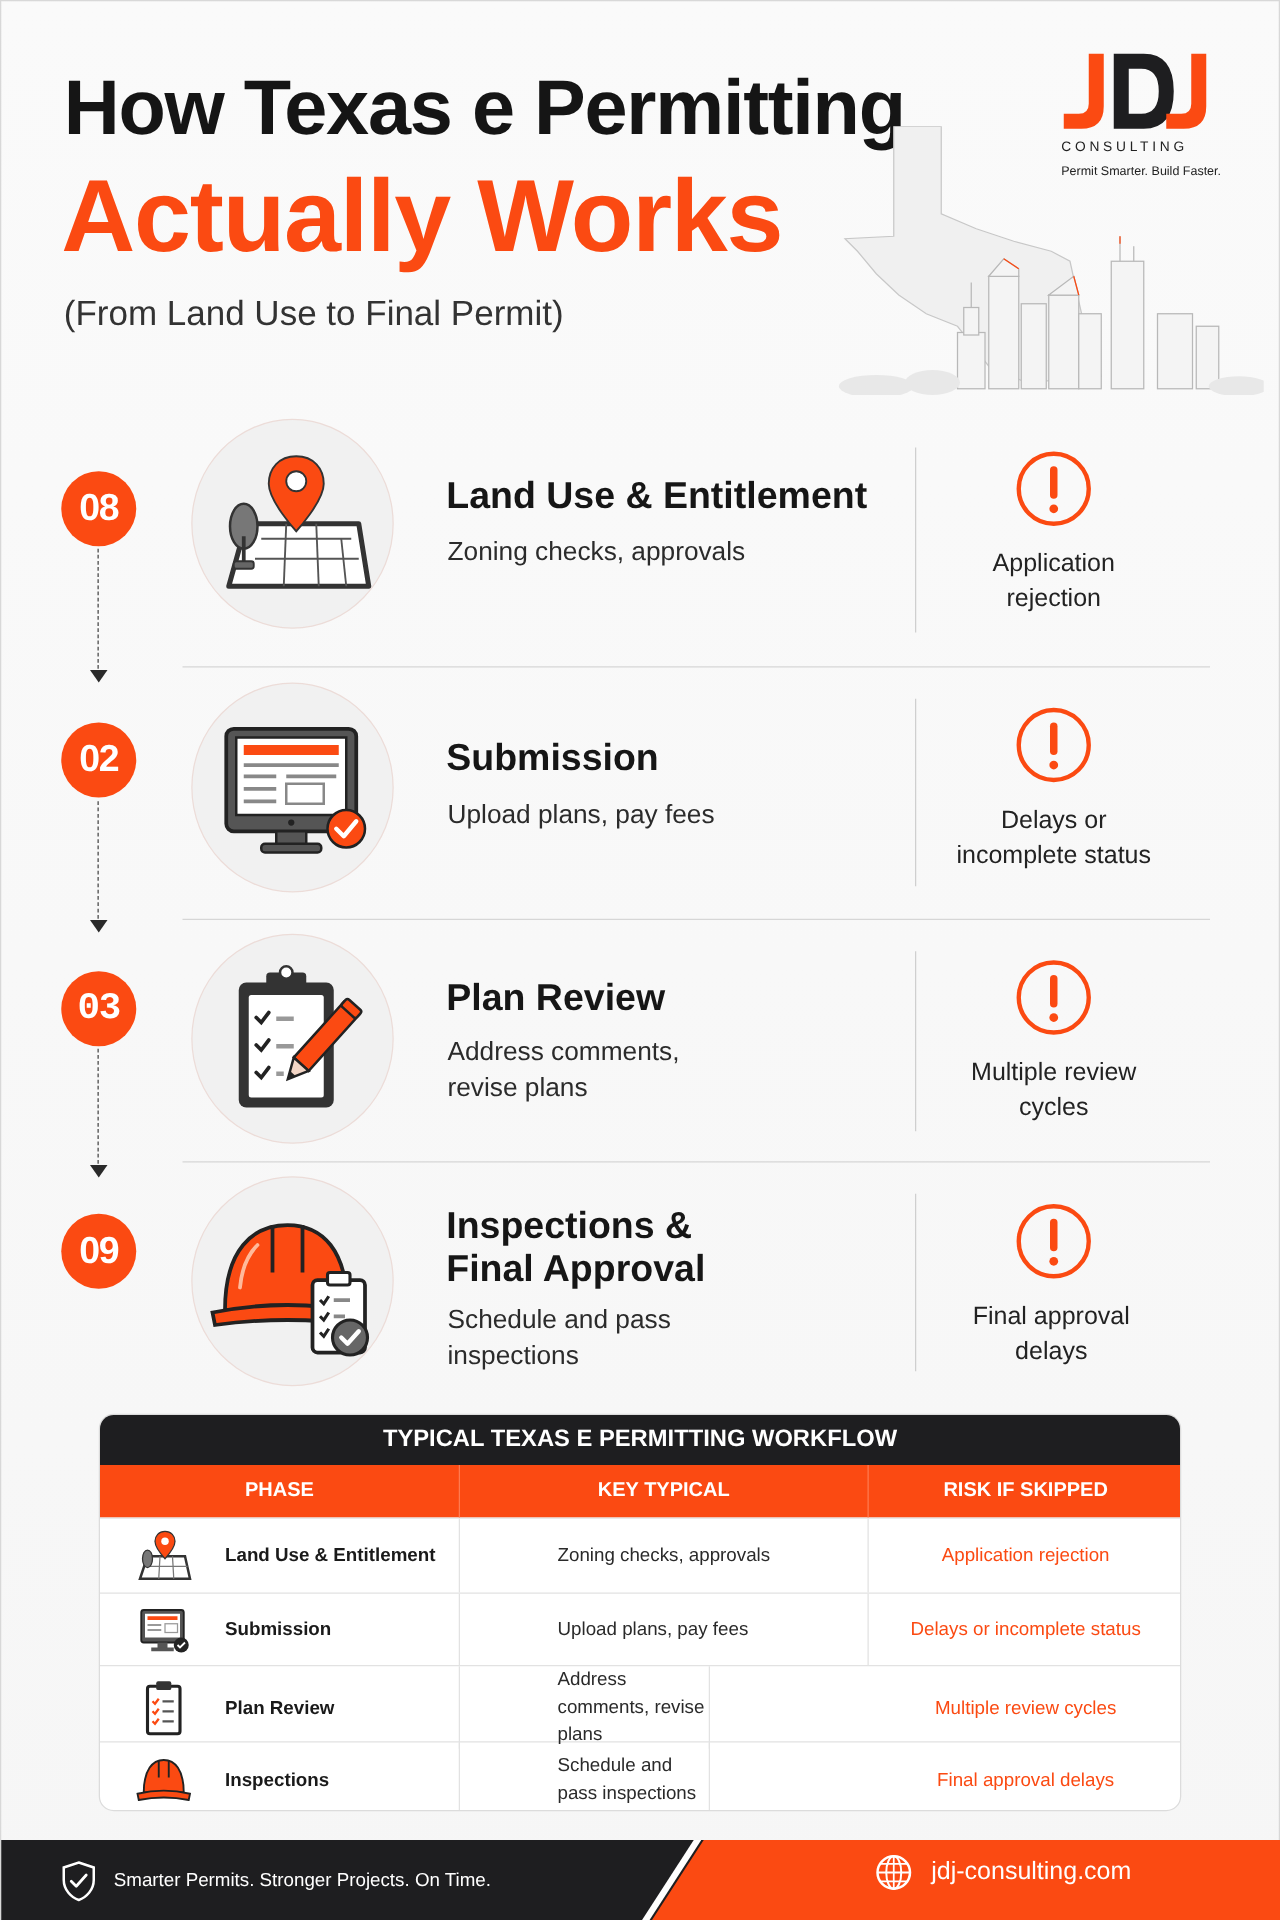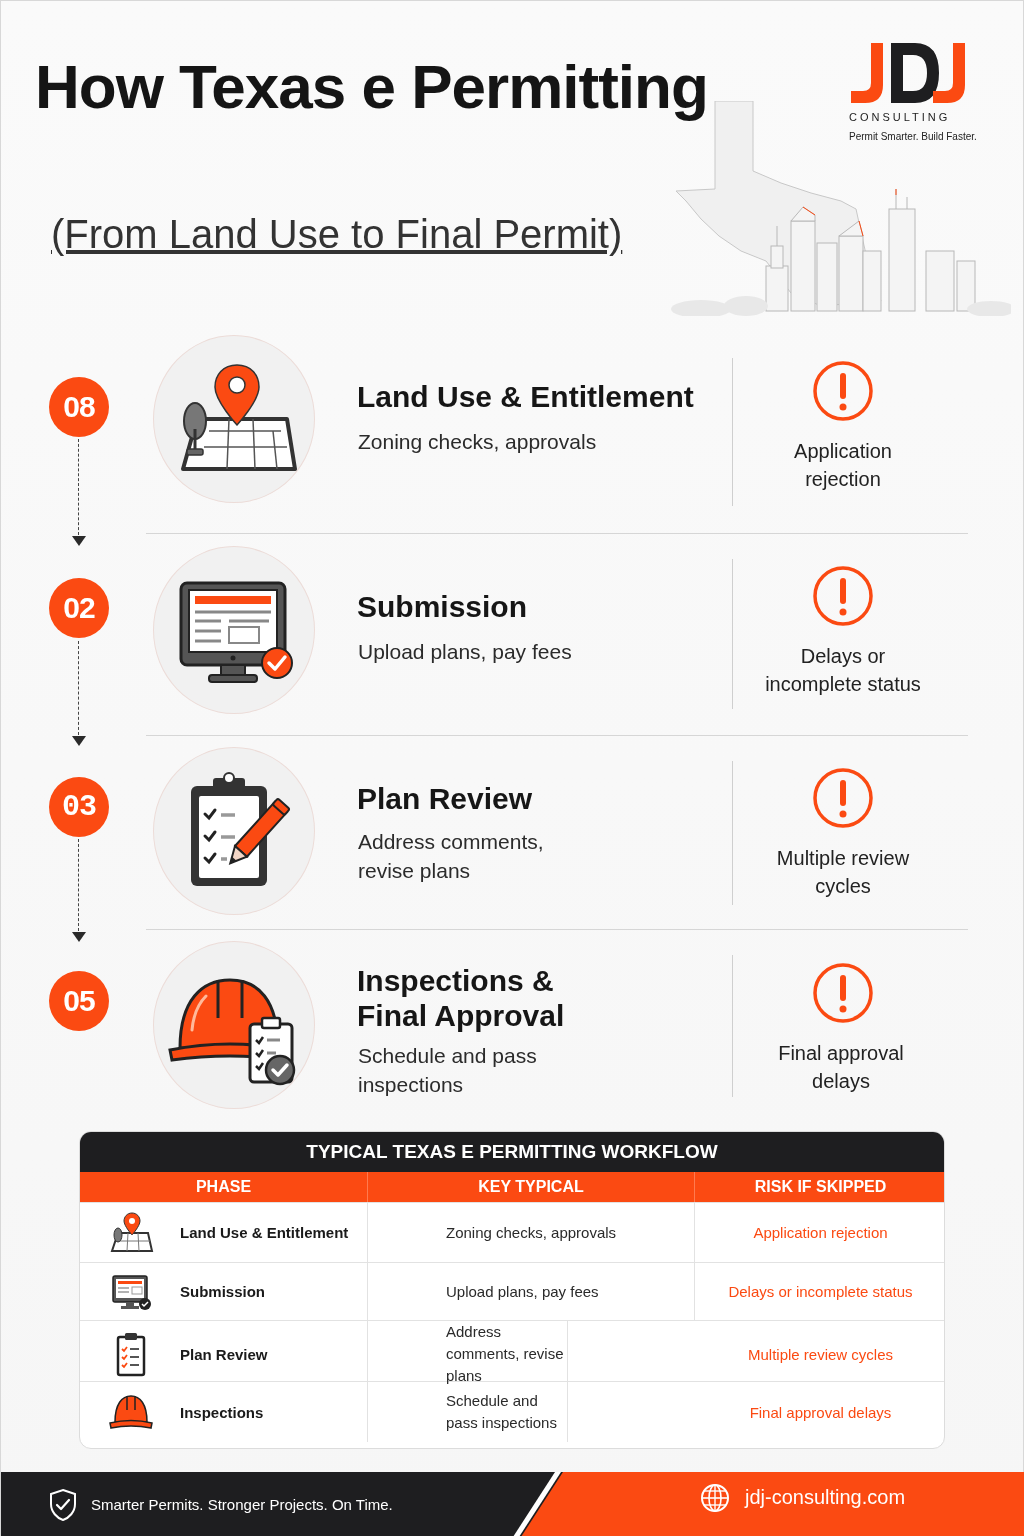--- a/index.html
+++ b/index.html
@@ -6,23 +6,23 @@
   html, body { width: 1024px; height: 1536px; overflow: hidden; }
   body {
     background: #f8f8f8;
     font-family: "Liberation Sans", "DejaVu Sans", sans-serif;
     color: #1a1a1a;
     position: relative;
   }
   .page { position: relative; width: 1024px; height: 1536px; border: 1px solid #d8d8d8; background: linear-gradient(#fafafa, #f6f6f6); }
 
   
-  .title-1 { position: absolute; left: 34px; top: 50px; font-size: 62px; font-weight: 700; letter-spacing: -1px; color: #151515; }
+  .title-1 { position: absolute; left: 50px; top: 50px; font-size: 62px; font-weight: 700; letter-spacing: -1px; color: #151515; }
   .title-2 { position: absolute; left: 48px; top: 126px; font-size: 82px; font-weight: 700; letter-spacing: -1px; color: #fb4a12; }
-  .subtitle { position: absolute; left: 50px; top: 211px; font-size: 40px; color: #333; font-weight: 400; text-decoration: underline; }
+  .subtitle { position: absolute; left: 50px; top: 234px; font-size: 28px; color: #333; font-weight: 400; }
 
   .texas-art { position: absolute; left: 670px; top: 100px; width: 340px; height: 215px; }
 
   .logo { position: absolute; left: 848px; top: 40px; width: 122px; text-align: left; }
   .logo-mark { position: relative; width: 120px; height: 64px; }
   .logo-consulting { font-size: 11px; letter-spacing: 3px; color: #222; margin-top: 2px; padding-left: 0px; }
   .logo-tagline { font-size: 10px; color: #222; margin-top: 8px; white-space: nowrap; text-align: center; }
 
   
   .step { position: absolute; left: 0; width: 1024px; }
@@ -45,21 +45,21 @@
   .risk-icon { display: block; margin: 0 auto; }
   .risk-text { font-size: 20px; color: #222; line-height: 28px; margin-top: 14px; }
   .h-sep { position: absolute; left: 145px; width: 822px; height: 1px; background: #d6d6d6; }
 
   
   .table-wrap {
     position: absolute; left: 78px; top: 1130px; width: 866px; height: 318px;
     border-radius: 12px; overflow: hidden; background: #fff; border: 1px solid #dcdcdc;
   }
   .table-title { height: 40px; background: #1e1e20; color: #fff; font-size: 19px; font-weight: 700; display: flex; align-items: center; justify-content: center; letter-spacing: 0px; }
-  .table-head { height: 30px; background: #fb4a12; color: #fff; display: grid; grid-template-columns: 288px 327px 251px; font-size: 16px; font-weight: 700; }
+  .table-head { height: 42px; background: #fb4a12; color: #fff; display: grid; grid-template-columns: 288px 327px 251px; font-size: 16px; font-weight: 700; }
   .table-head div { display: flex; align-items: center; justify-content: center; border-right: 1px solid #ff7a4f; }
   .table-head div:last-child { border-right: none; }
   .trow { display: grid; grid-template-columns: 288px 327px 251px; border-top: 1px solid #e2e2e2; }
   .trow > div { border-right: 1px solid #e2e2e2; display: flex; align-items: center; }
   .trow > div:last-child { border-right: none; }
   .phase-cell { padding-left: 28px; }
   .phase-icon { width: 46px; height: 46px; display: flex; align-items: center; justify-content: center; margin-right: 26px; }
   .phase-label { font-size: 15px; color: #1a1a1a; font-weight: 700; }
   .action-cell { padding-left: 78px; font-size: 15px; color: #2a2a2a; line-height: 22px; }
   .risk-cell { justify-content: center; font-size: 15px; color: #fb4a12; }
@@ -70,20 +70,21 @@
   .footer-white-slash { position: absolute; left: 510px; top: 0; width: 60px; height: 65px; background: #fff; clip-path: polygon(44px 0, 50px 0, 8px 100%, 2px 100%); }
   .footer-left { position: absolute; left: 48px; top: 0; height: 65px; display: flex; align-items: center; gap: 14px; color: #fff; font-size: 15px; }
   .footer-right { position: absolute; left: 698px; top: 0; height: 51px; display: flex; align-items: center; gap: 14px; color: #fff; font-size: 20px; }
 </style>
 </head>
 <body>
 
 <div class="page">
 
   <div class="title-1">How Texas e Permitting</div>
+  <div class="title-2">Actually Works</div>
   <div class="subtitle">(From Land Use to Final Permit)</div>
 
   <svg class="texas-art" viewBox="0 0 340 215">
     <path d="M44 0 L82 0 L82 70 L110 82 L140 92 L170 100 L185 108 L192 140 L200 175 L210 200 L150 205 L120 192 L95 160 L70 150 L48 135 L30 118 L15 100 L5 90 L44 88 Z" fill="#f0f0f0" stroke="#c8c8c8" stroke-width="1"></path>
 
     <g fill="#f4f4f4" stroke="#b8b8b8" stroke-width="1">
       <rect x="95" y="165" width="22" height="45"></rect>
       <rect x="100" y="145" width="12" height="22"></rect>
       <line x1="106" y1="125" x2="106" y2="145"></line>
       <rect x="120" y="120" width="24" height="90"></rect>
@@ -232,21 +233,21 @@
         <circle cx="32" cy="32" r="28" fill="none" stroke="#fb4a12" stroke-width="3.5"></circle>
         <rect x="29" y="14" width="6" height="26" rx="3" fill="#fb4a12"></rect>
         <circle cx="32" cy="48" r="3.5" fill="#fb4a12"></circle>
       </svg>
       <div class="risk-text" style="width:150px; margin-left:25px;">Multiple review cycles</div>
     </div>
     <div class="h-sep" style="top:928px;"></div>
   </div>
 
   <div class="step">
-    <div class="step-num" style="top:970px;">05</div>
+    <div class="step-num" style="top:970px;">09</div>
     <div class="icon-circle" style="top:940px;">
       <svg width="136" height="130" viewBox="0 0 136 130">
         <path d="M14 88 C14 40 36 20 64 20 C92 20 112 40 112 88 Z" fill="#fb4a12" stroke="#222" stroke-width="3"></path>
         <path d="M52 20 L52 58 M76 20 L76 58" stroke="#222" stroke-width="3" fill="none"></path>
         <path d="M4 90 Q64 78 124 90 L122 100 Q64 92 6 100 Z" fill="#fb4a12" stroke="#222" stroke-width="3"></path>
         <path d="M26 70 Q28 48 40 36" stroke="#ffb99a" stroke-width="3" fill="none" stroke-linecap="round"></path>
         <rect x="84" y="64" width="42" height="58" rx="4" fill="#fff" stroke="#222" stroke-width="3"></rect>
         <rect x="96" y="58" width="18" height="10" rx="2" fill="#fff" stroke="#222" stroke-width="2.5"></rect>
         <g fill="none" stroke="#222" stroke-width="2.5">
             <polyline points="90,80 93,83 97,77"></polyline>

